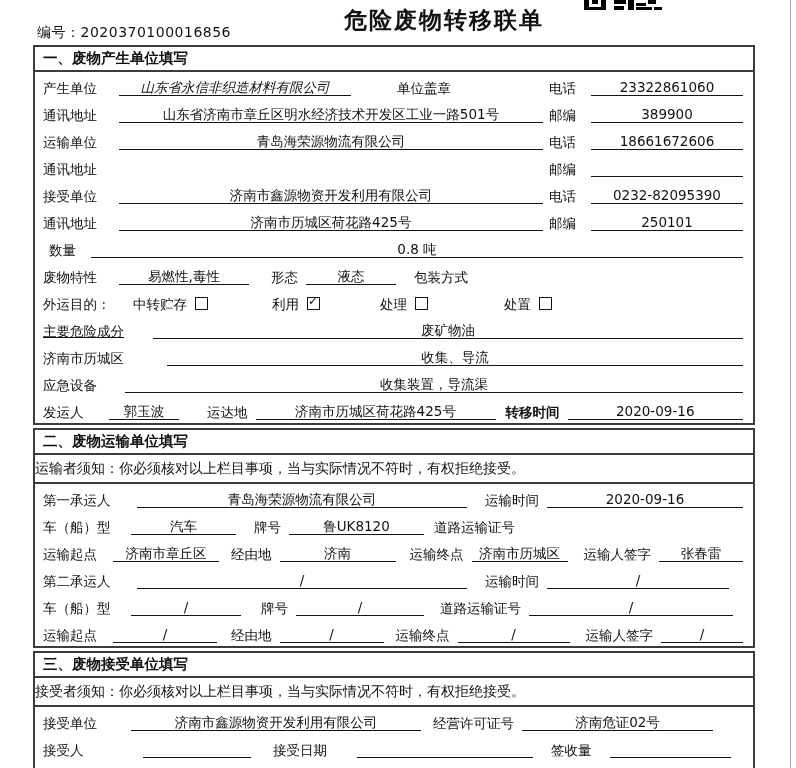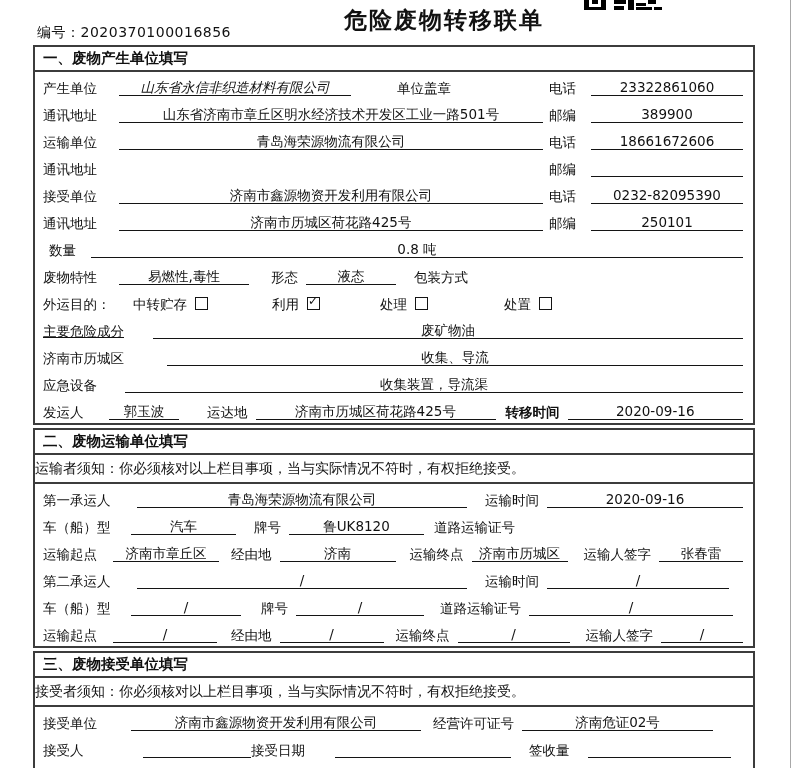--- a/index.html
+++ b/index.html
@@ -211,21 +211,21 @@
     <div>
         <div class="frow">
           <span class="lbl" style="width: 70px;">接受单位</span>
           <span class="val" style="width: 290px; margin-left: 18px;">济南市鑫源物资开发利用有限公司</span>
           <span class="lbl" style="margin-left: 12px;">经营许可证号</span>
           <span class="val" style="flex: 1 1 0px; margin-left: 8px; margin-right: 30px;">济南危证02号</span>
         </div>
         <div class="frow">
           <span class="lbl" style="width: 48px;">接受人</span>
           <span class="val" style="width: 108px; margin-left: 52px;"></span>
-          <span class="lbl" style="">接受日期</span>
+          <span class="lbl" style="margin-left: 22px;">接受日期</span>
           <span class="val" style="width: 176px; margin-left: 30px;"></span>
           <span class="lbl" style="margin-left: 18px;">签收量</span>
           <span class="val" style="flex: 1 1 0px; margin-left: 18px; margin-right: 12px;"></span>
         </div>
         <div class="frow"></div>
       </div>
   </div>
 
   <div class="page-edge"></div>
 </div>

